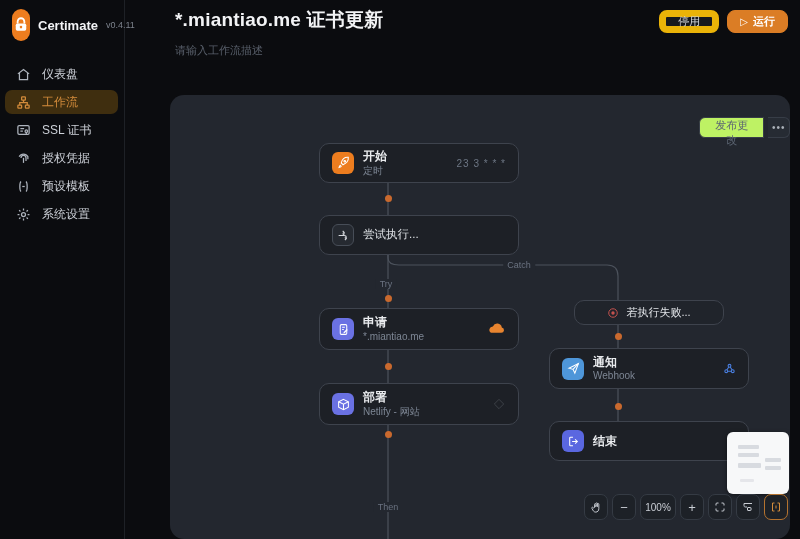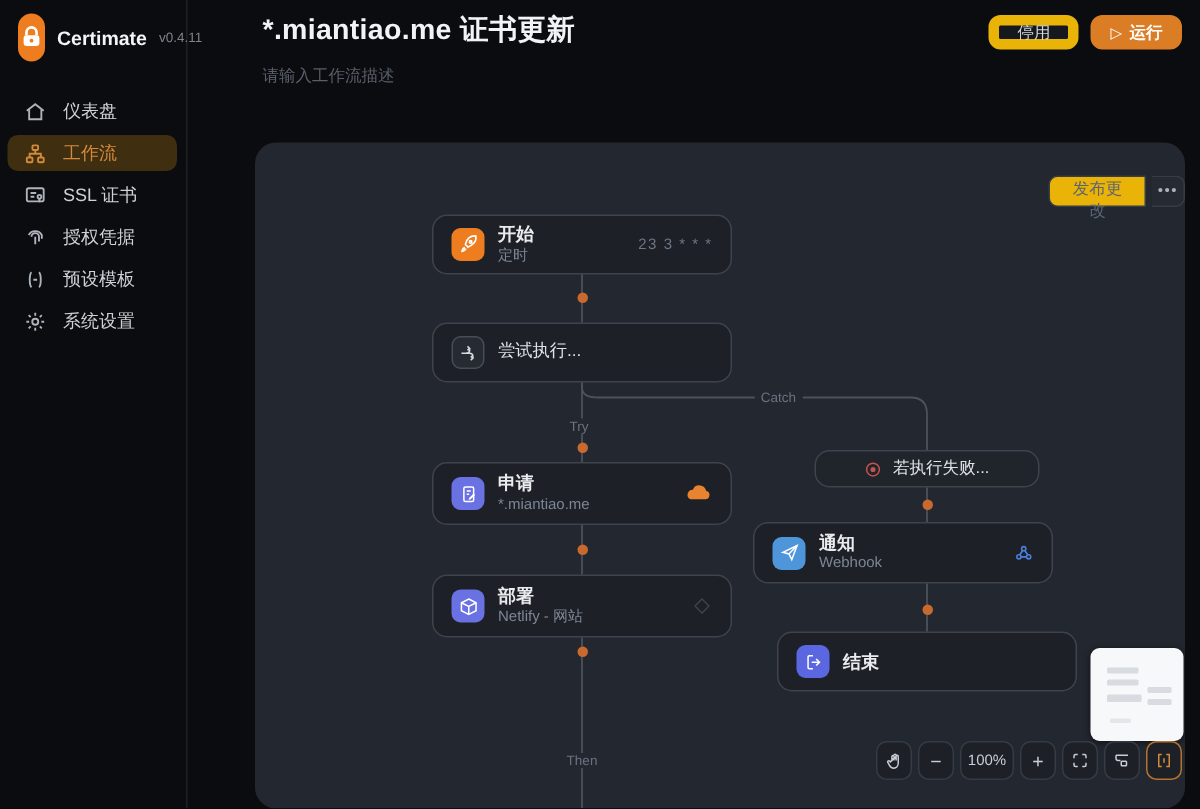--- a/index.html
+++ b/index.html
@@ -31,28 +31,28 @@
   .btn-run .play { font-size:10px; font-weight:400; }
 
   
   .tabbar { position:absolute; left:404px; top:79px; height:28px; display:flex; align-items:center; gap:2px; padding:3px; background:#111318; border-radius:8px; z-index:6; }
   .tab { display:flex; align-items:center; gap:6px; height:22px; padding:0 11px; border-radius:6px; font-size:11px; color:#8a919d; cursor:pointer; white-space:nowrap; }
   .tab.active { background:#2d323b; color:#e8eaed; }
 
   
   .canvas { position:absolute; left:170px; top:95px; width:620px; height:444px; background:#23272f; border-radius:14px; overflow:hidden; }
   .publish-row { position:absolute; top:22px; left:529px; display:flex; gap:4px; z-index:4; }
-  .btn-publish { height:21px; padding:0 10px; border-radius:6px 0 0 6px; background:#eab308; border:1px solid #373d47; color:#5c6573; font-size:11px; }
+  .btn-publish { height:21px; padding:0 10px; border-radius:6px 0 0 6px; background:#bef264; border:1px solid #373d47; color:#5c6573; font-size:11px; }
   .btn-more { height:21px; width:22px; border-radius:0 6px 6px 0; background:#262b33; border:1px solid #373d47; border-left:none; color:#aab0b8; font-size:10px; letter-spacing:1px; display:flex; align-items:center; justify-content:center; cursor:pointer; }
 
   .edges { position:absolute; left:0; top:0; width:620px; height:444px; z-index:1; }
   .dot { position:absolute; width:7px; height:7px; border-radius:50%; background:#c9692e; z-index:2; }
   .branch-label { position:absolute; z-index:2; font-size:9px; color:#6a7280; background:#23272f; padding:0 4px; transform:translate(-50%,-50%); }
 
-  .node { position:absolute; display:flex; align-items:center; gap:9px; background:#1d2026; border:1px solid #3e434d; border-radius:10px; padding:0 12px; z-index:3; cursor:pointer; }
+  .node { position:absolute; display:flex; align-items:center; gap:9px; background:#1d2026; border:1px solid #3e434d; border-radius:10px; padding:0 12px; z-index:3; cursor:pointer;margin-left:31px; }
   .nicon { width:22px; height:22px; border-radius:6px; display:flex; align-items:center; justify-content:center; flex:0 0 auto; }
   .nicon.outline { background:#262a31; border:1px solid #474d57; }
   .ncol { display:flex; flex-direction:column; justify-content:center; gap:1px; }
   .ntitle { font-size:12px; font-weight:700; color:#e9ebee; line-height:1.2; }
   .nsub { font-size:10px; color:#7d8694; line-height:1.2; }
   .nmeta { margin-left:auto; font-size:10px; color:#6d7684; letter-spacing:1px; }
   .nprov { margin-left:auto; display:flex; align-items:center; }
   .node.pill { justify-content:center; gap:7px; padding:0 10px; background:#20242b;text-align:right; }
   .node.pill .ntitle { font-weight:400; font-size:11px; color:#dfe2e6; }
 
@@ -260,21 +260,21 @@
     <div class="node pill" style="left:373px; top:205px; width:150px; height:25px;">
       <span style="display:flex;">
         <svg width="12" height="12" viewBox="0 0 24 24">
             <circle cx="12" cy="12" r="8.5" fill="none" stroke="#c4524e" stroke-width="2"></circle>
             <circle cx="12" cy="12" r="3.4" fill="#c4524e"></circle>
           </svg>
       </span>
       <span class="ntitle">若执行失败...</span>
     </div>
 
-    <div class="node" style="left:332px; top:253px; width:200px; height:41px;">
+    <div class="node" style="left:348px; top:253px; width:200px; height:41px;">
       <span class="nicon" style="background:#4e96d9;">
         <svg width="13" height="13" viewBox="0 0 24 24" fill="none" stroke="#fff" stroke-width="1.9">
             <path d="M3.5 11.5 21 3l-6.5 17.5-3.5-7z"></path>
             <path d="M11 13.5 21 3"></path>
           </svg>
       </span>
       <span class="ncol">
         <span class="ntitle">通知</span>
         <span class="nsub">Webhook</span>
       </span>

